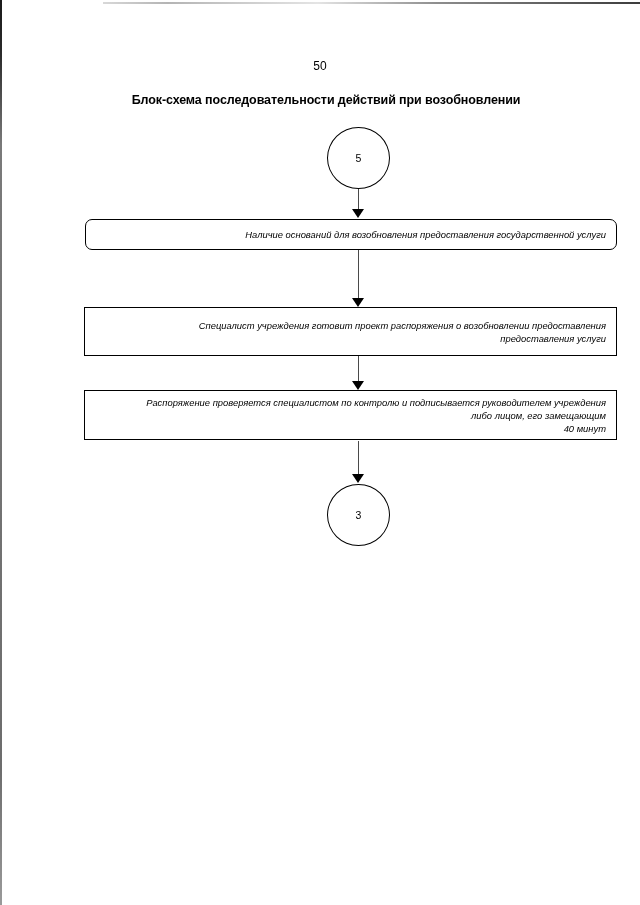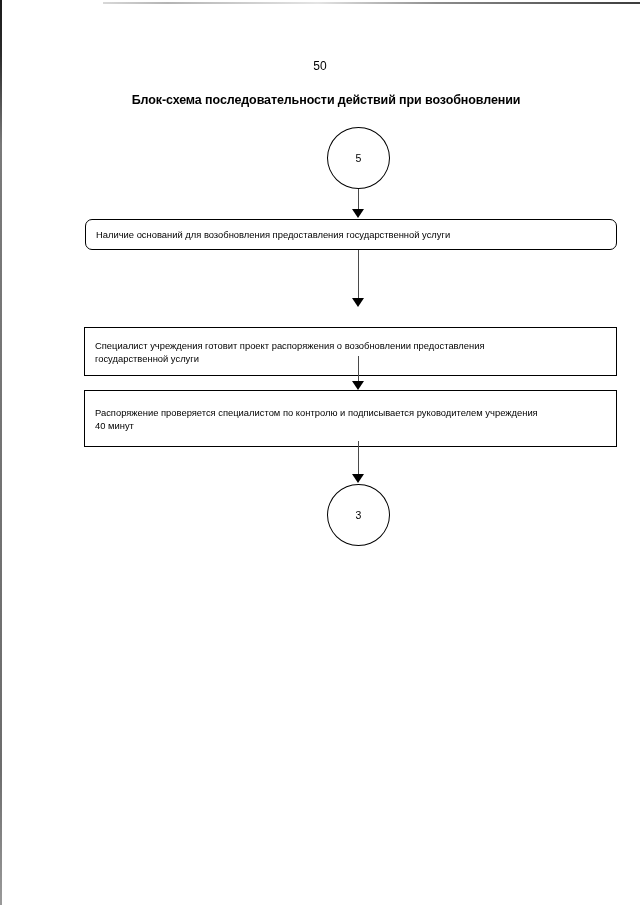--- a/index.html
+++ b/index.html
@@ -82,44 +82,44 @@
     height: 62px;
   }
 
   .node-box {
     position: absolute;
     border: 1px solid #000000;
     box-sizing: border-box;
     display: flex;
     align-items: center;
     justify-content: center;
-    text-align: left;
+    text-align: right;
     font-size: 9.4px;
     line-height: 13px;
     padding: 0 10px;
+    font-style: italic;
   }
   #box-grounds {
     left: 85px;
     top: 219px;
     width: 532px;
     height: 31px;
     border-radius: 7px;
   }
   #box-draft {
     left: 84px;
     top: 307px;
     width: 533px;
     height: 49px;
-    margin-top: 20px;
   }
   #box-check {
     left: 84px;
     top: 390px;
     width: 533px;
-    height: 57px;
+    height: 50px;
   }
   .node-box .box-text { width: 100%; }
 
   
   .conn {
     position: absolute;
     width: 1px;
     background: #4a4a4a;
   }
   .arrowhead {
@@ -161,30 +161,31 @@
 <div class="node-box" id="box-grounds">
   <div class="box-text">Наличие оснований для возобновления предоставления государственной услуги</div>
 </div>
 
 <div class="conn" id="conn-2"></div>
 <div class="arrowhead" id="arrow-2"></div>
 
 <div class="node-box" id="box-draft">
   <div class="box-text">
     <div>Специалист учреждения готовит проект распоряжения о возобновлении предоставления</div>
-    <div>государственной услуги</div>
+    <div>предоставления услуги</div>
   </div>
 </div>
 
 <div class="conn" id="conn-3"></div>
 <div class="arrowhead" id="arrow-3"></div>
 
 <div class="node-box" id="box-check">
   <div class="box-text">
     <div>Распоряжение проверяется специалистом по контролю и подписывается руководителем учреждения</div>
+    <div>либо лицом, его замещающим</div>
     <div>40 минут</div>
   </div>
 </div>
 
 <div class="conn" id="conn-4"></div>
 <div class="arrowhead" id="arrow-4"></div>
 
 <div class="node-circle" id="circle-end">
   <span>3</span>
 </div>

